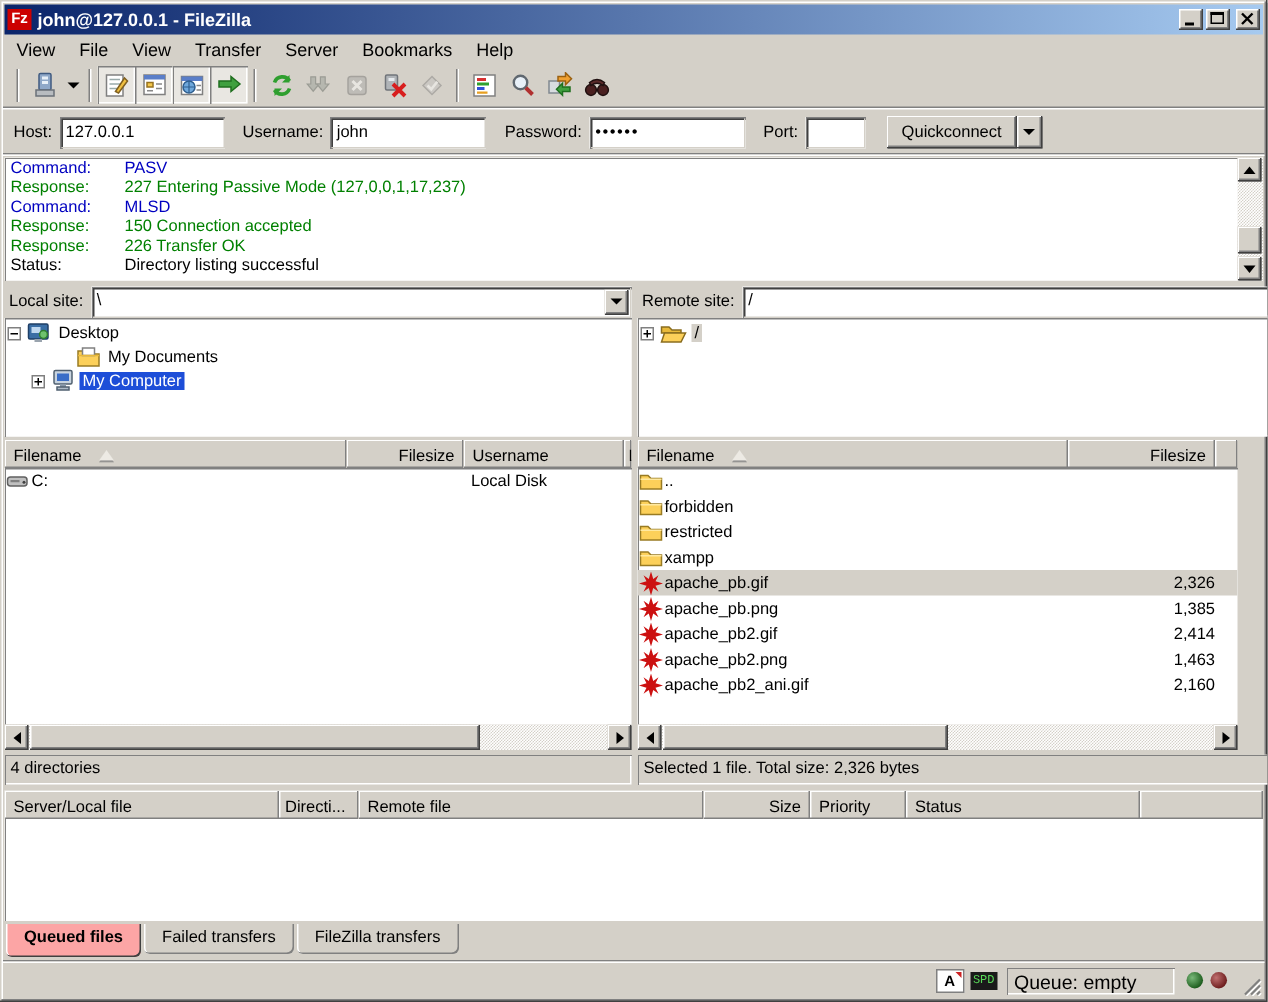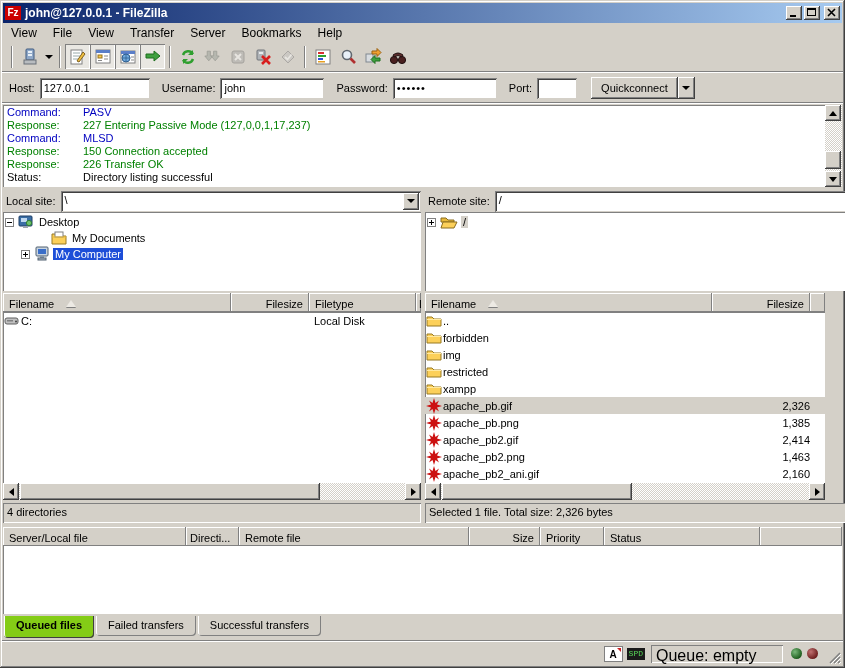--- a/index.html
+++ b/index.html
@@ -96,32 +96,32 @@
   .cell-size { flex:none; text-align:right; }
   .panel-status { position:absolute; left:0; right:0; top:313px; height:20px; background:#D4D0C8;
     box-shadow: inset 1px 1px 0 #808080, inset -1px -1px 0 #fff; padding:3px 0 0 4px; }
   
   .queuebox { position:absolute; left:3px; top:527px; right:3px; height:87px; background:#fff;
     box-shadow: inset 1px 1px 0 #808080, inset -1px -1px 0 #fff; overflow:hidden; }
   .qhdr { display:flex; height:20px; }
   .tabs { position:absolute; left:4px; top:616px; height:22px; display:flex; align-items:flex-start; gap:2px; }
   .tab { height:20px; padding:3px 12px 0 12px; background:#D4D0C8; border-radius:0 0 4px 4px;
     box-shadow: inset -1px -1px 0 #808080, inset 1px 0 0 #fff; }
-  .tab.active { background:#84cc16; height:22px; font-weight:bold;
+  .tab.active { background:#fca5a5; height:22px; font-weight:bold;
     box-shadow: inset -1px -1px 0 #404040, inset 1px 0 0 #fff; }
   
   .statusbar { position:absolute; left:3px; right:3px; bottom:3px; height:23px; display:flex; align-items:center; justify-content:flex-end; }
   .sb-ascii { width:19px; height:16px; background:#fff; border:1px solid #808080; position:relative;
     font-weight:bold; font-size:10px; text-align:center; line-height:15px; margin-right:4px; }
   .sb-ascii i { position:absolute; right:1px; top:1px; width:0; height:0; font-style:normal;
     border-left:4px solid transparent; border-top:4px solid #CC2222; }
   .sb-badge { height:12px; background:#1A1A1A; color:#58D858; font-family:"Liberation Mono",monospace;
     font-size:8px; line-height:12px; padding:0 2px; letter-spacing:0; margin-right:6px; }
-  .sb-queue { width:132px; height:18px; background:#D4D0C8; box-shadow: inset 1px 1px 0 #808080, inset -1px -1px 0 #fff;
-    padding:2px 0 0 5px; margin-right:8px; font-size:16px; }
+  .sb-queue { width:112px; height:18px; background:#D4D0C8; box-shadow: inset 1px 1px 0 #808080, inset -1px -1px 0 #fff;
+    padding:2px 0 0 5px; margin-right:8px; font-size:13px; }
   .led { width:11px; height:11px; border-radius:50%; margin-right:5px; }
   .led.green { background:radial-gradient(circle at 35% 35%, #79B879, #1F5F1F 70%, #0A2F0A); }
   .led.red   { background:radial-gradient(circle at 35% 35%, #C07070, #6F1F1F 70%, #3A0A0A); }
   .grip { width:14px; height:14px; margin:6px 1px 0 4px; }
 </style>
 </head>
 <body>
 
 <div class="window">
 
@@ -375,21 +375,21 @@
 
     <div class="hdrrow" style="width:418px">
       <div class="hcell" style="width:228px">
         <span>Filename</span>
           <div class="sort-asc"></div>
       </div>
       <div class="hcell num" style="width:78px">
           <span>Filesize</span>
         </div>
       <div class="hcell" style="width:107px">
-          <span>Filetype</span>
+          <span>Username</span>
         </div>
       <div class="hcell" style="flex:1; padding:2px 0 0 3px">
           <span>L</span>
         </div>
     </div>
 
     <div class="listbox" style="width:418px; height:171px">
       <div class="lrow">
         <span class="cell-name" style="width:228px">
           <span class="icon">
@@ -482,32 +482,20 @@
         <span class="cell-size" style="width:98px"></span>
       </div>
       <div class="lrow">
         <span class="cell-name" style="width:287px">
             <span class="icon">
               <svg width="16" height="13">
                 <path d="M1 3 h5 l2 2 h7 v7 h-14 Z" fill="#FCD05A" stroke="#997B23"></path>
                 <path d="M1 5.5 h14" stroke="#FFE9A0" stroke-width="1"></path>
               </svg>
             </span>
-            <span>img</span>
-          </span>
-        <span class="cell-size" style="width:98px"></span>
-      </div>
-      <div class="lrow">
-        <span class="cell-name" style="width:287px">
-            <span class="icon">
-              <svg width="16" height="13">
-                <path d="M1 3 h5 l2 2 h7 v7 h-14 Z" fill="#FCD05A" stroke="#997B23"></path>
-                <path d="M1 5.5 h14" stroke="#FFE9A0" stroke-width="1"></path>
-              </svg>
-            </span>
             <span>restricted</span>
           </span>
         <span class="cell-size" style="width:98px"></span>
       </div>
       <div class="lrow">
         <span class="cell-name" style="width:287px">
             <span class="icon">
               <svg width="16" height="13">
                 <path d="M1 3 h5 l2 2 h7 v7 h-14 Z" fill="#FCD05A" stroke="#997B23"></path>
                 <path d="M1 5.5 h14" stroke="#FFE9A0" stroke-width="1"></path>
@@ -617,21 +605,21 @@
       <div class="hcell" style="width:156px">
           <span>Status</span>
         </div>
       <div class="hcell" style="flex:1"></div>
     </div>
   </div>
 
   <div class="tabs">
     <div class="tab active">Queued files</div>
     <div class="tab">Failed transfers</div>
-    <div class="tab">Successful transfers</div>
+    <div class="tab">FileZilla transfers</div>
   </div>
 
   <div class="etch" style="top:640px"></div>
 
   <div class="statusbar">
     <div class="sb-ascii"><span>A</span><i></i></div>
     <div class="sb-badge">SPD</div>
     <div class="sb-queue">Queue: empty</div>
     <div class="led green"></div>
     <div class="led red"></div>

